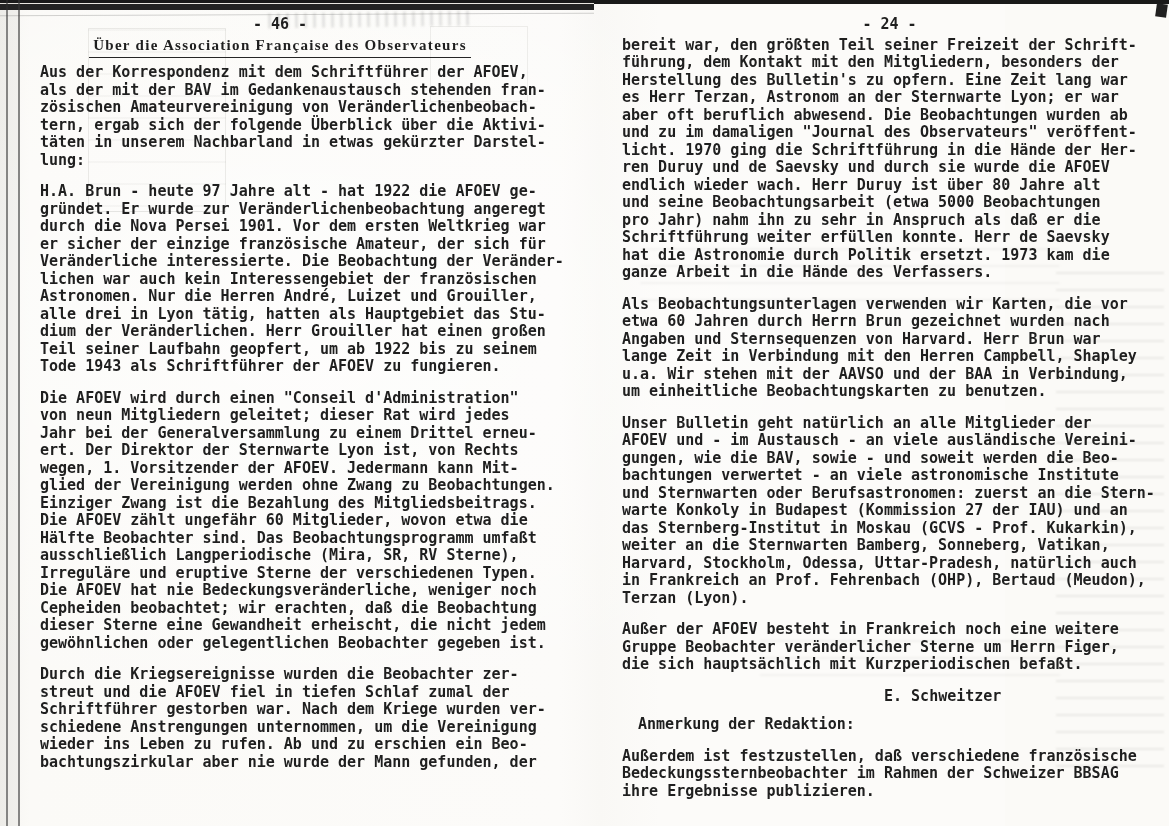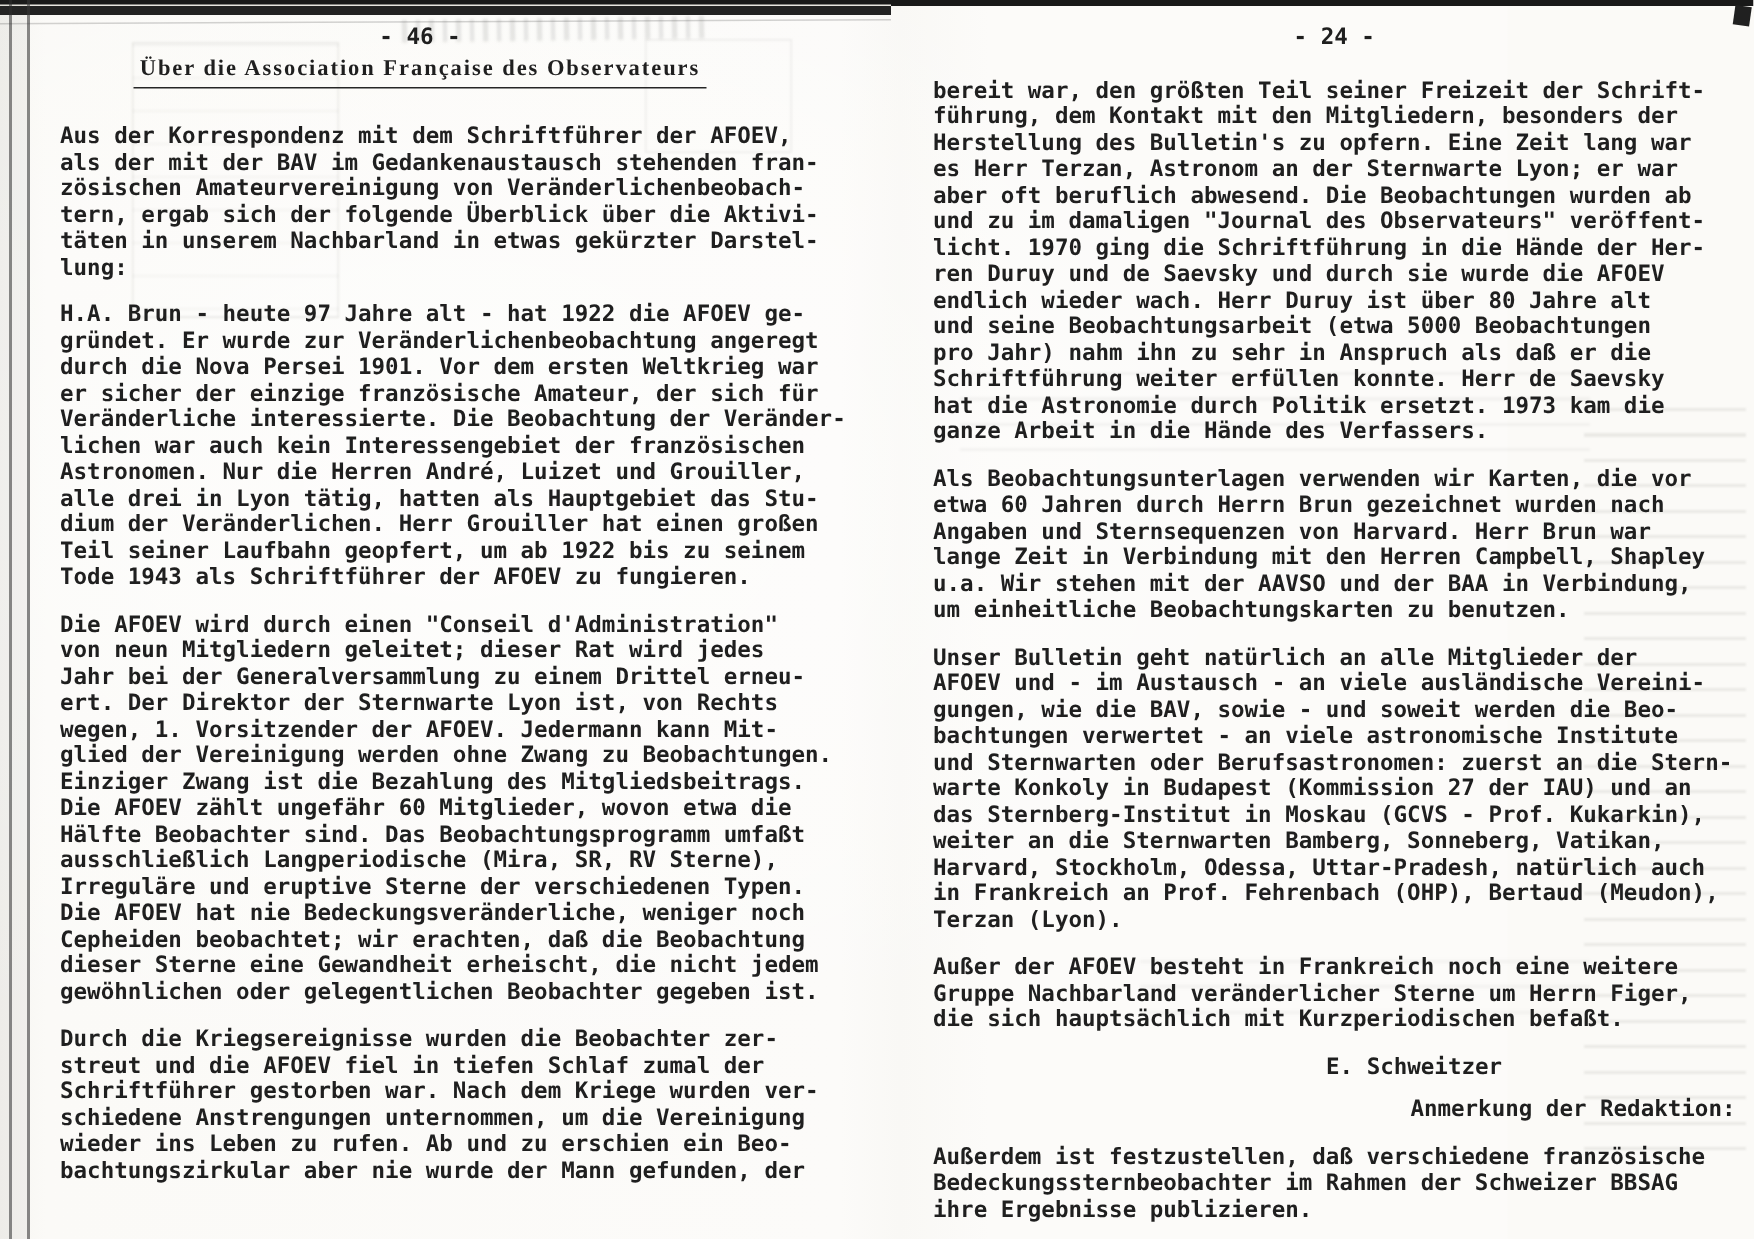--- a/index.html
+++ b/index.html
@@ -66,24 +66,24 @@
 
   .pagenum { text-align: center; margin-bottom: 3px; }
   .page-left .pagenum { width: 480px; }
 
   .title-wrap { width: 480px; text-align: center; }
   .title-line { display: inline-block; border-bottom: 1.6px solid #262626;
                 padding: 0 4px 3px 4px; letter-spacing: 1.3px; margin-bottom: 5px; font-family: Liberation Serif, serif; }
 
   .para { white-space: pre-line; margin: 0 0 14px 0; }
   .para:last-child { margin-bottom: 0; }
-  .body-start { margin-top: 18px; }
+  .body-start { margin-top: 1px; }
 
   .signature { margin: 6px 0 11px 262px; }
-  .note-heading { margin: 0 0 14px 0; text-align: right; }
+  .note-heading { margin: 0 0 14px 16px; }
 </style>
 </head>
 <body>
 
 <div class="sheet">
 
   <div class="top-band"></div>
   <div class="top-band-left"></div>
   <div class="top-hairline"></div>
   <div class="edge-shade"></div>
@@ -170,21 +170,21 @@
 gungen, wie die BAV, sowie - und soweit werden die Beo-
 bachtungen verwertet - an viele astronomische Institute
 und Sternwarten oder Berufsastronomen: zuerst an die Stern-
 warte Konkoly in Budapest (Kommission 27 der IAU) und an
 das Sternberg-Institut in Moskau (GCVS - Prof. Kukarkin),
 weiter an die Sternwarten Bamberg, Sonneberg, Vatikan,
 Harvard, Stockholm, Odessa, Uttar-Pradesh, natürlich auch
 in Frankreich an Prof. Fehrenbach (OHP), Bertaud (Meudon),
 Terzan (Lyon).</p>
     <p class="para">Außer der AFOEV besteht in Frankreich noch eine weitere
-Gruppe Nachbarland veränderlicher Sterne um Herrn Figer,
+Gruppe Beobachter veränderlicher Sterne um Herrn Figer,
 die sich hauptsächlich mit Kurzperiodischen befaßt.</p>
     <div class="signature">E. Schweitzer</div>
     <div class="note-heading">Anmerkung der Redaktion:</div>
     <p class="para">Außerdem ist festzustellen, daß verschiedene französische
 Bedeckungssternbeobachter im Rahmen der Schweizer BBSAG
 ihre Ergebnisse publizieren.</p>
   </div>
 
 </div>
 

